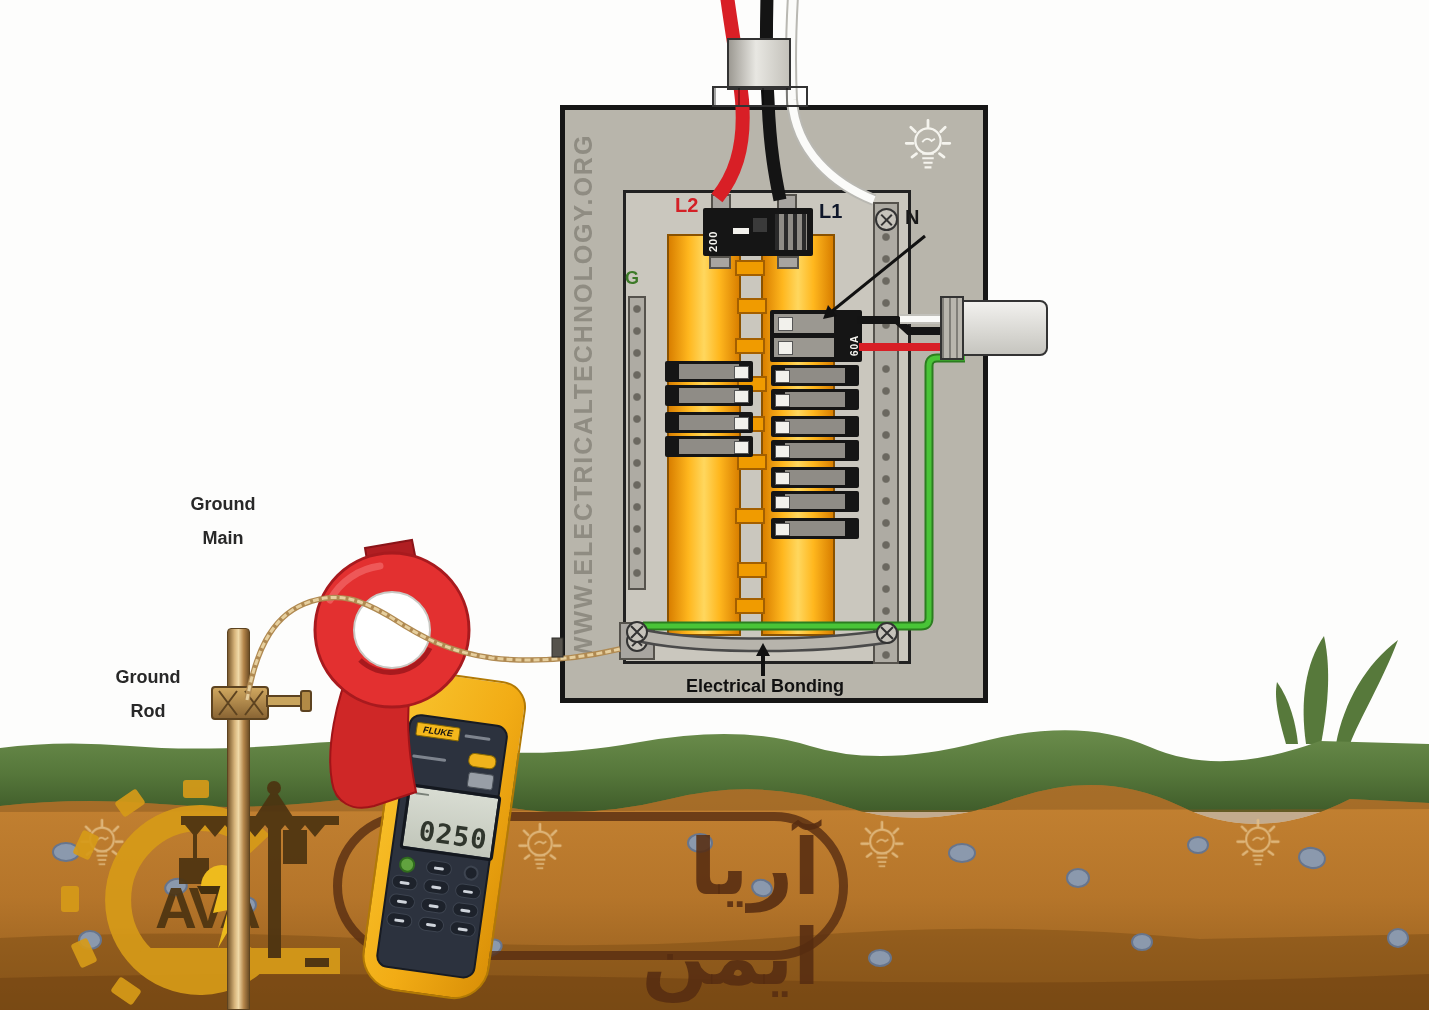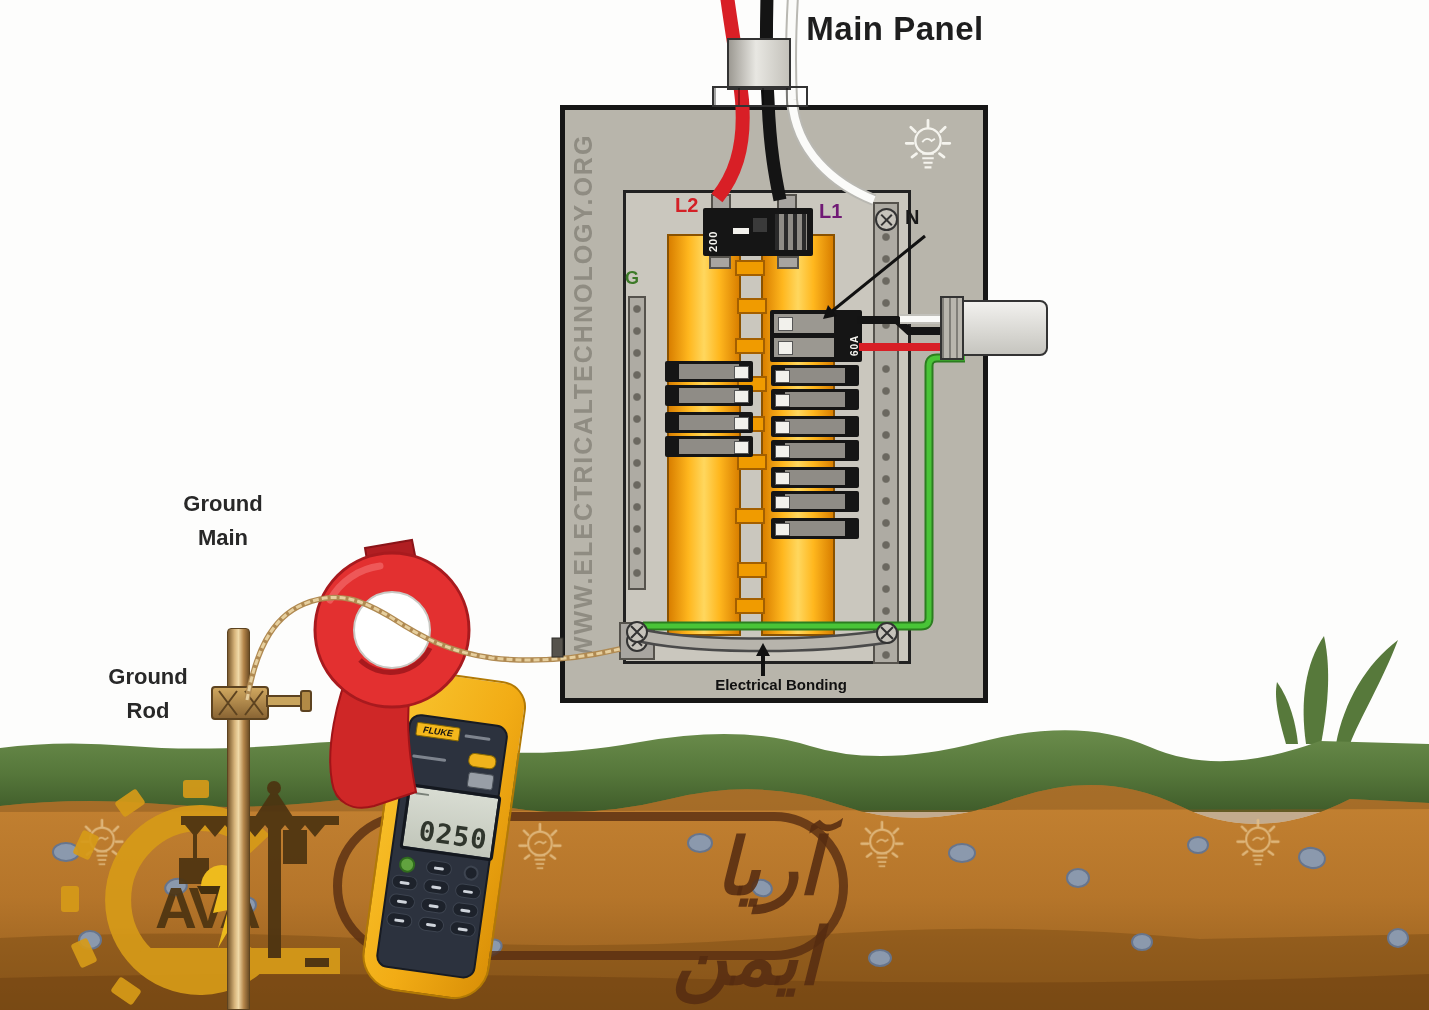--- a/index.html
+++ b/index.html
@@ -1,21 +1,21 @@
 <!DOCTYPE html>
 <html><head>
 <meta charset="utf-8">
 <style>
   html,body{margin:0;padding:0;background:#ffffff;}
   .scene{position:relative;width:1429px;height:1010px;overflow:hidden;background:#fdfdfc;
          font-family:"Liberation Sans",sans-serif;}
   .abs{position:absolute;}
   
   .big-title{font-weight:bold;font-size:33px;color:#1e1e1e;text-align:center;line-height:37px;letter-spacing:.5px;}
-  .side-label{font-weight:bold;font-size:22px;color:#282828;text-align:center;line-height:34px;}
+  .side-label{font-weight:bold;font-size:18px;color:#282828;text-align:center;line-height:34px;}
   
   .panel{left:560px;top:105px;width:428px;height:598px;background:#b8b5ab;border:5px solid #161616;box-sizing:border-box;z-index:10;}
   .panel-inner{left:58px;top:80px;width:288px;height:474px;background:#cac7be;border:3px solid #222;box-sizing:border-box;}
   .website{left:4px;top:58px;height:492px;writing-mode:vertical-rl;transform:rotate(180deg);
            font-weight:bold;font-size:25px;letter-spacing:2px;color:#8f8c82;}
   .ph-label{font-weight:bold;font-size:20px;}
   .bus{background:linear-gradient(90deg,#d97f00 0%,#ffb71e 28%,#ffd75e 50%,#ffb71e 72%,#d97f00 100%);border:2px solid #8a5200;box-sizing:border-box;}
   .bus-tab{background:#f09b00;border:2px solid #a35f00;box-sizing:border-box;}
   .metalbus{background:#aeaba3;border:2px solid #55524c;box-sizing:border-box;
             background-image:radial-gradient(circle at 50% 11px,#6b6860 3.2px,rgba(0,0,0,0) 4.5px);
@@ -42,21 +42,21 @@
   .lcd .val{position:absolute;right:5px;bottom:2px;font-family:"DejaVu Sans Mono",monospace;
             font-weight:bold;font-size:27px;color:#30362d;letter-spacing:1px;}
   .keypad{margin-top:7px;display:grid;grid-template-columns:repeat(3,26px);grid-auto-rows:14px;gap:5px 6px;justify-content:center;}
   .kbtn{background:#1d222b;border:1px solid #3d4450;border-radius:7px;position:relative;}
   .kbtn:after{content:"";position:absolute;left:30%;top:40%;width:40%;height:3px;background:#cfd4db;border-radius:2px;}
   .kround{width:16px;height:16px;border-radius:50%;background:#61a33f;border:2px solid #2f6b1d;box-sizing:border-box;justify-self:center;}
   .kdark{width:15px;height:15px;border-radius:50%;background:#1d222b;border:2px solid #3d4450;box-sizing:border-box;justify-self:center;}
   
   .wm-capsule{left:333px;top:812px;width:515px;height:148px;border:9px solid rgba(88,45,18,.8);
               border-radius:80px;box-sizing:border-box;z-index:5;}
-  .wm-text{font-family:"DejaVu Sans",sans-serif;font-weight:bold;font-size:78px;color:rgba(86,44,17,.88);z-index:6;font-style:italic;}
+  .wm-text{font-family:"DejaVu Sans",sans-serif;font-weight:bold;font-size:78px;color:rgba(86,44,17,.88);z-index:6;}
   
   .conduit-top{left:727px;top:38px;width:64px;height:52px;background:linear-gradient(90deg,#9d9a93,#e8e7e2 45%,#c4c2bb);border:2px solid #333;box-sizing:border-box;z-index:13;}
   .flange{left:712px;top:86px;width:96px;height:21px;background:linear-gradient(#d9d8d2,#b3b0a8);border:2px solid #333;box-sizing:border-box;z-index:13;
           background-image:linear-gradient(90deg,rgba(0,0,0,.35) 2px,rgba(0,0,0,0) 2px);background-size:24px 100%;}
   .conduit-right{left:962px;top:300px;width:86px;height:56px;background:linear-gradient(#f2f1ee,#c6c5bf);border:2px solid #333;border-radius:0 8px 8px 0;box-sizing:border-box;z-index:13;}
   .collar{left:940px;top:296px;width:24px;height:64px;background:#b9b6ae;border:2px solid #333;box-sizing:border-box;z-index:13;
           background-image:linear-gradient(90deg,rgba(0,0,0,.3) 2px,rgba(0,0,0,0) 2px);background-size:7px 100%;}
   .pebble{fill:#8b99ad;stroke:#67758d;stroke-width:2;}
 </style>
 </head>
@@ -170,21 +170,21 @@
   <div class="abs panel">
     <div class="abs website">WWW.ELECTRICALTECHNOLOGY.ORG</div>
 
     <svg class="abs" style="left:336px;top:8px;color:#f5f4ee;" width="54" height="62" viewBox="0 0 44 54">
       <use href="#bulb"></use>
     </svg>
 
     <div class="abs panel-inner"></div>
 
     <div class="abs ph-label" style="left:110px;top:84px;color:#d42026;">L2</div>
-    <div class="abs ph-label" style="left:254px;top:90px;color:#701a75;">L1</div>
+    <div class="abs ph-label" style="left:254px;top:90px;color:#0f172a;">L1</div>
     <div class="abs ph-label" style="left:340px;top:96px;color:#191919;">N</div>
     <div class="abs ph-label" style="left:60px;top:158px;color:#3d7a28;font-size:18px;">G</div>
 
     <div class="abs bus" style="left:102px;top:124px;width:74px;height:402px;"></div>
     <div class="abs bus" style="left:196px;top:124px;width:74px;height:402px;"></div>
     <div class="abs bus-tab" style="left:172px;top:188px;width:30px;height:16px;"></div>
     <div class="abs bus-tab" style="left:172px;top:266px;width:30px;height:16px;"></div>
     <div class="abs bus-tab" style="left:172px;top:344px;width:30px;height:16px;"></div>
     <div class="abs bus-tab" style="left:172px;top:452px;width:30px;height:16px;"></div>
     <div class="abs bus-tab" style="left:170px;top:150px;width:30px;height:16px;"></div>
@@ -280,21 +280,21 @@
       </g>
       <g>
         <path d="M360,126 L266,202" stroke="#111" stroke-width="3"></path>
         <path d="M258,209 L272,206 L263,195 Z" fill="#111"></path>
       </g>
       <circle cx="72" cy="522" r="10" fill="#c6c3bb" stroke="#333" stroke-width="2"></circle>
       <path d="M66,516 l12,12 M78,516 l-12,12" stroke="#333" stroke-width="2"></path>
       <circle cx="322" cy="523" r="10" fill="#c6c3bb" stroke="#333" stroke-width="2"></circle>
       <path d="M316,517 l12,12 M328,517 l-12,12" stroke="#333" stroke-width="2"></path>
     </svg>
-    <div class="abs" style="left:106px;top:566px;width:220px;text-align:center;font-weight:bold;font-size:15px;color:#111;">Electrical Bonding</div>
+    <div class="abs" style="left:90px;top:566px;width:220px;text-align:center;font-weight:bold;font-size:18px;color:#111;">Electrical Bonding</div>
   </div>
 
   <div class="abs collar"></div>
   <div class="abs conduit-right"></div>
 
   <div class="abs" style="left:227px;top:628px;width:23px;height:382px;z-index:15;border:1px solid #5d4320;border-radius:4px 4px 0 0;box-sizing:border-box;
               background:linear-gradient(90deg,#7a5a2e 0%,#d8b57c 32%,#f0d9a8 50%,#b4854a 75%,#6e4e26 100%);"></div>
   <div class="abs" style="left:211px;top:686px;width:58px;height:34px;z-index:16;background:linear-gradient(#cfa75f,#8a6534);border:2px solid #5d4320;border-radius:4px;box-sizing:border-box;"></div>
   <svg class="abs" style="left:211px;top:686px;z-index:17;" width="58" height="34">
       <path d="M8,5 L26,29 M26,5 L8,29 M34,5 L52,29 M52,5 L34,29" stroke="#5d4320" stroke-width="2"></path>
@@ -345,21 +345,20 @@
     <path d="M130,118 A44,44 0 0 1 60,130" fill="none" stroke="#a81a1e" stroke-width="5"></path>
   </svg>
 
   <svg class="abs" style="left:0;top:0;z-index:35;overflow:visible;" width="1429" height="1010" viewBox="0 0 1429 1010">
     <path d="M247,700 C255,655 270,618 304,604 C338,590 362,600 392,618 C420,636 448,652 492,658 C536,663 582,658 620,649" fill="none" stroke="#b08a52" stroke-width="5.5"></path>
     <path d="M247,700 C255,655 270,618 304,604 C338,590 362,600 392,618 C420,636 448,652 492,658 C536,663 582,658 620,649" fill="none" stroke="#e6cf9e" stroke-width="3" stroke-dasharray="6 3"></path>
     <rect x="552" y="638" width="11" height="19" fill="#55524c" stroke="#2e2c28"></rect>
   </svg>
 
   <div class="abs big-title" style="left:790px;top:10px;width:210px;z-index:40;">
-    <div>Main Panel</div>
   </div>
 
   <div class="abs side-label" style="left:148px;top:487px;width:150px;z-index:40;">
     <div>Ground</div>
     <div>Main</div>
   </div>
 
   <div class="abs side-label" style="left:73px;top:660px;width:150px;z-index:40;">
     <div>Ground</div>
     <div>Rod</div>

